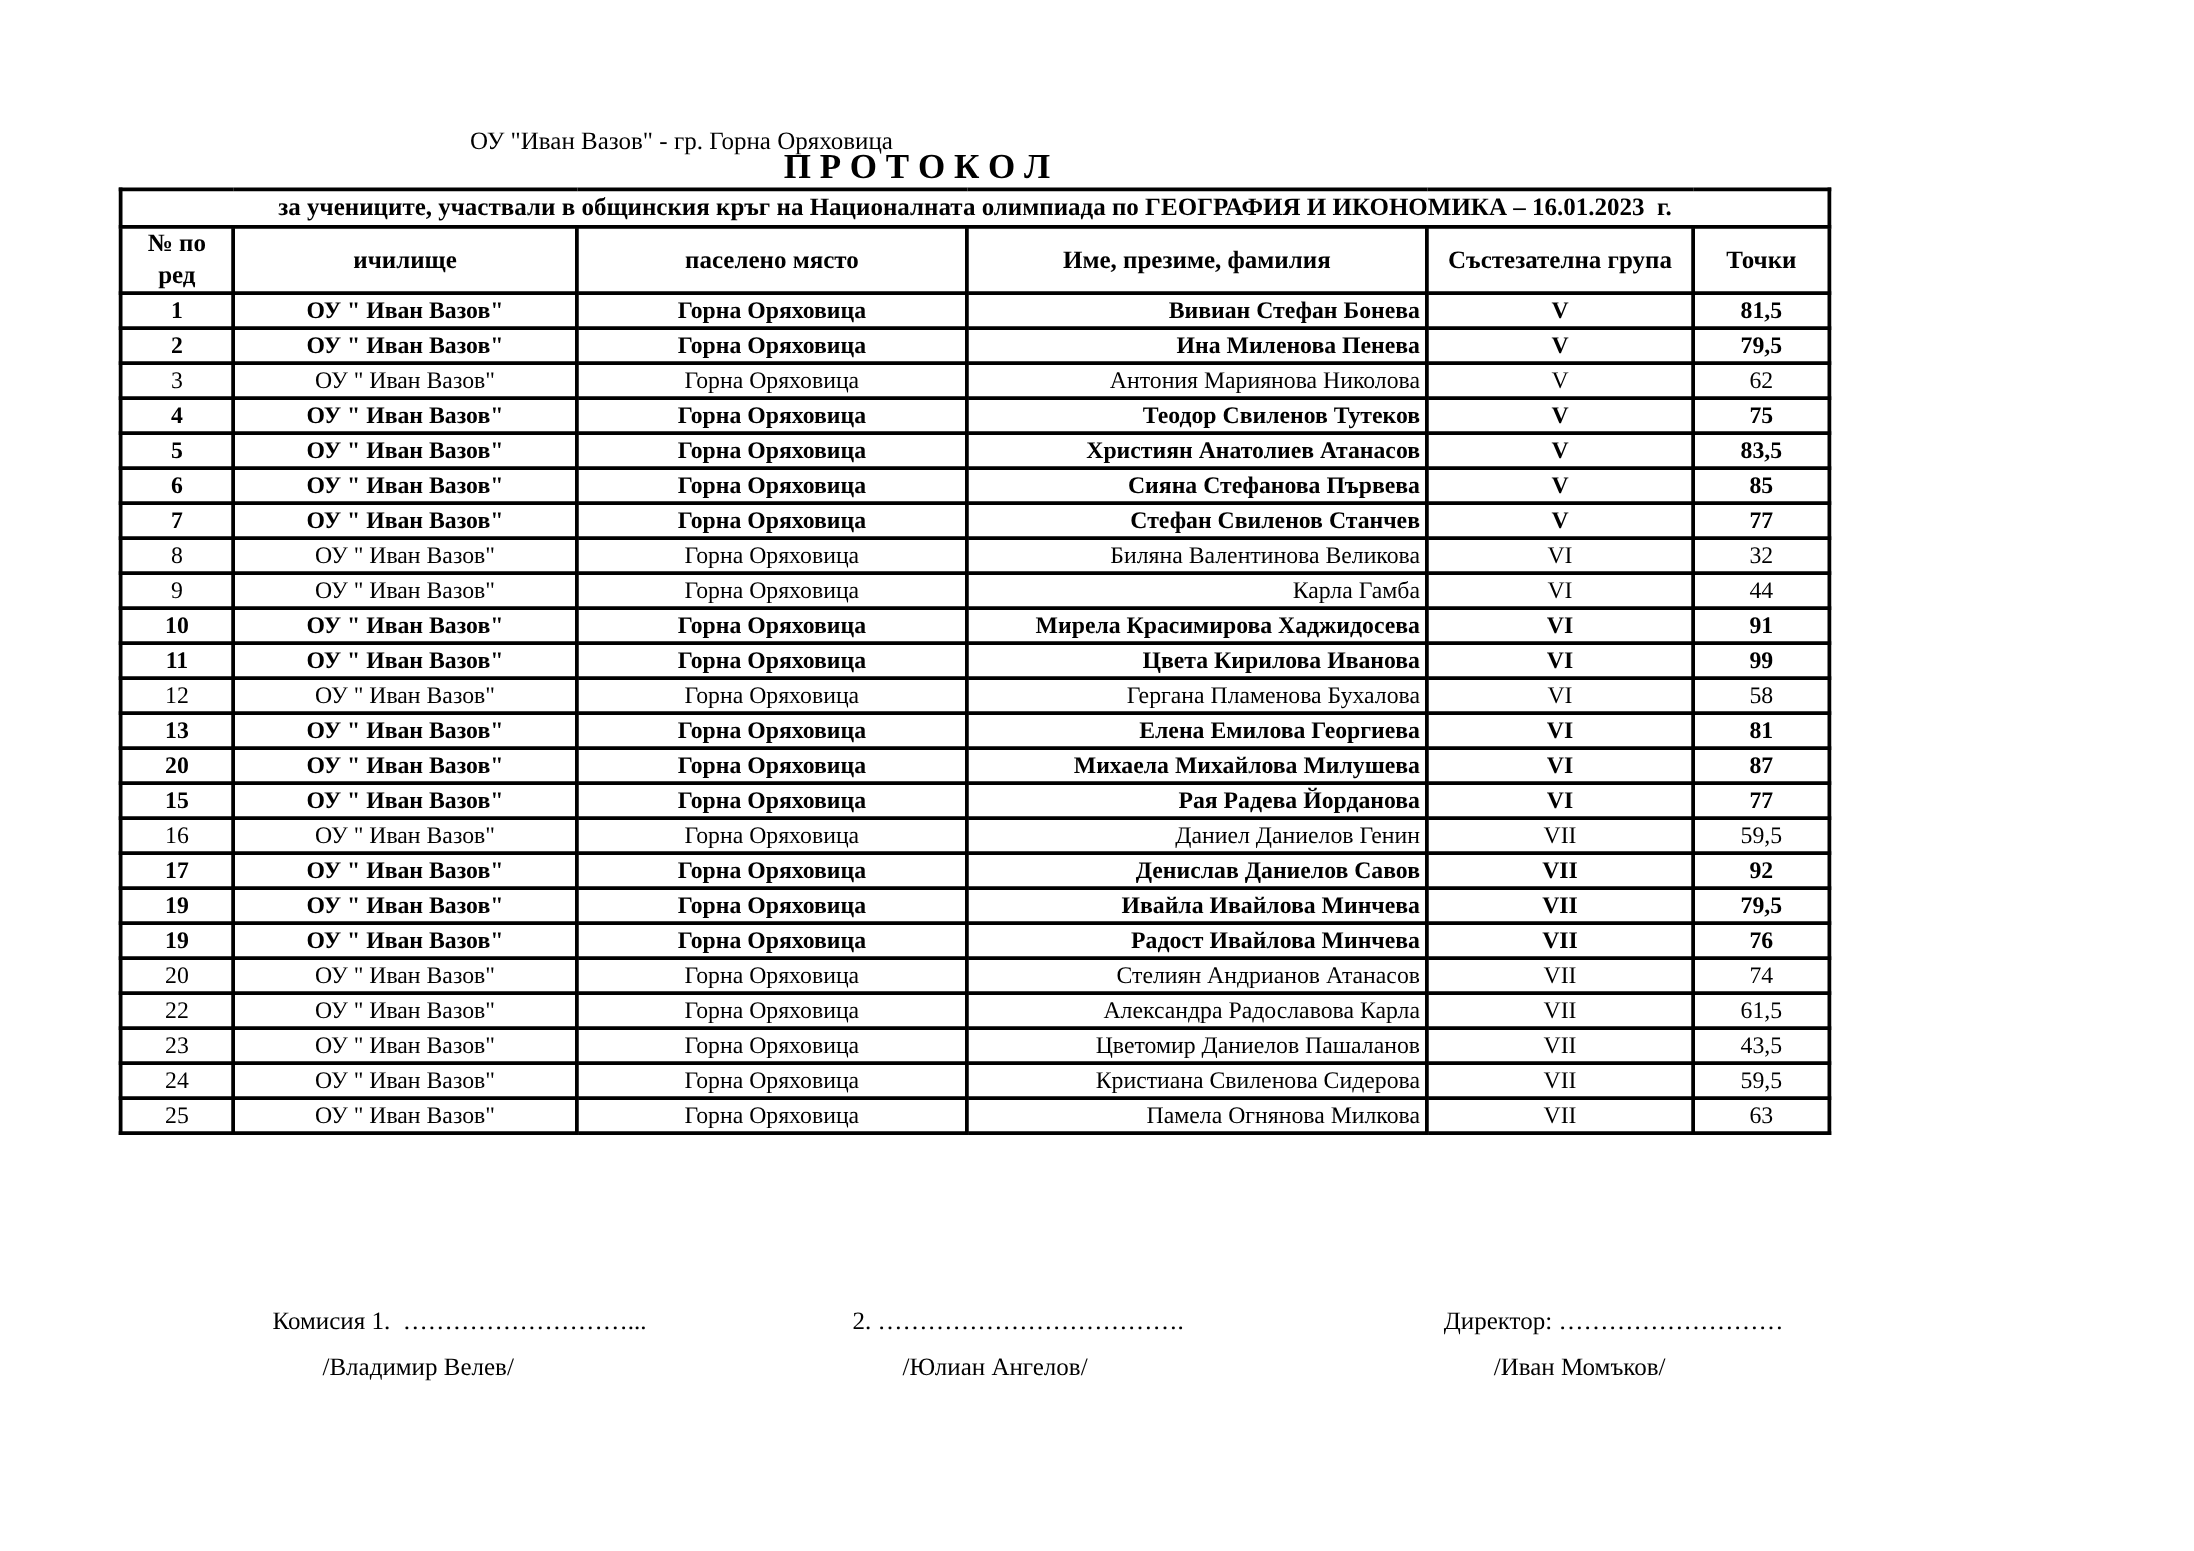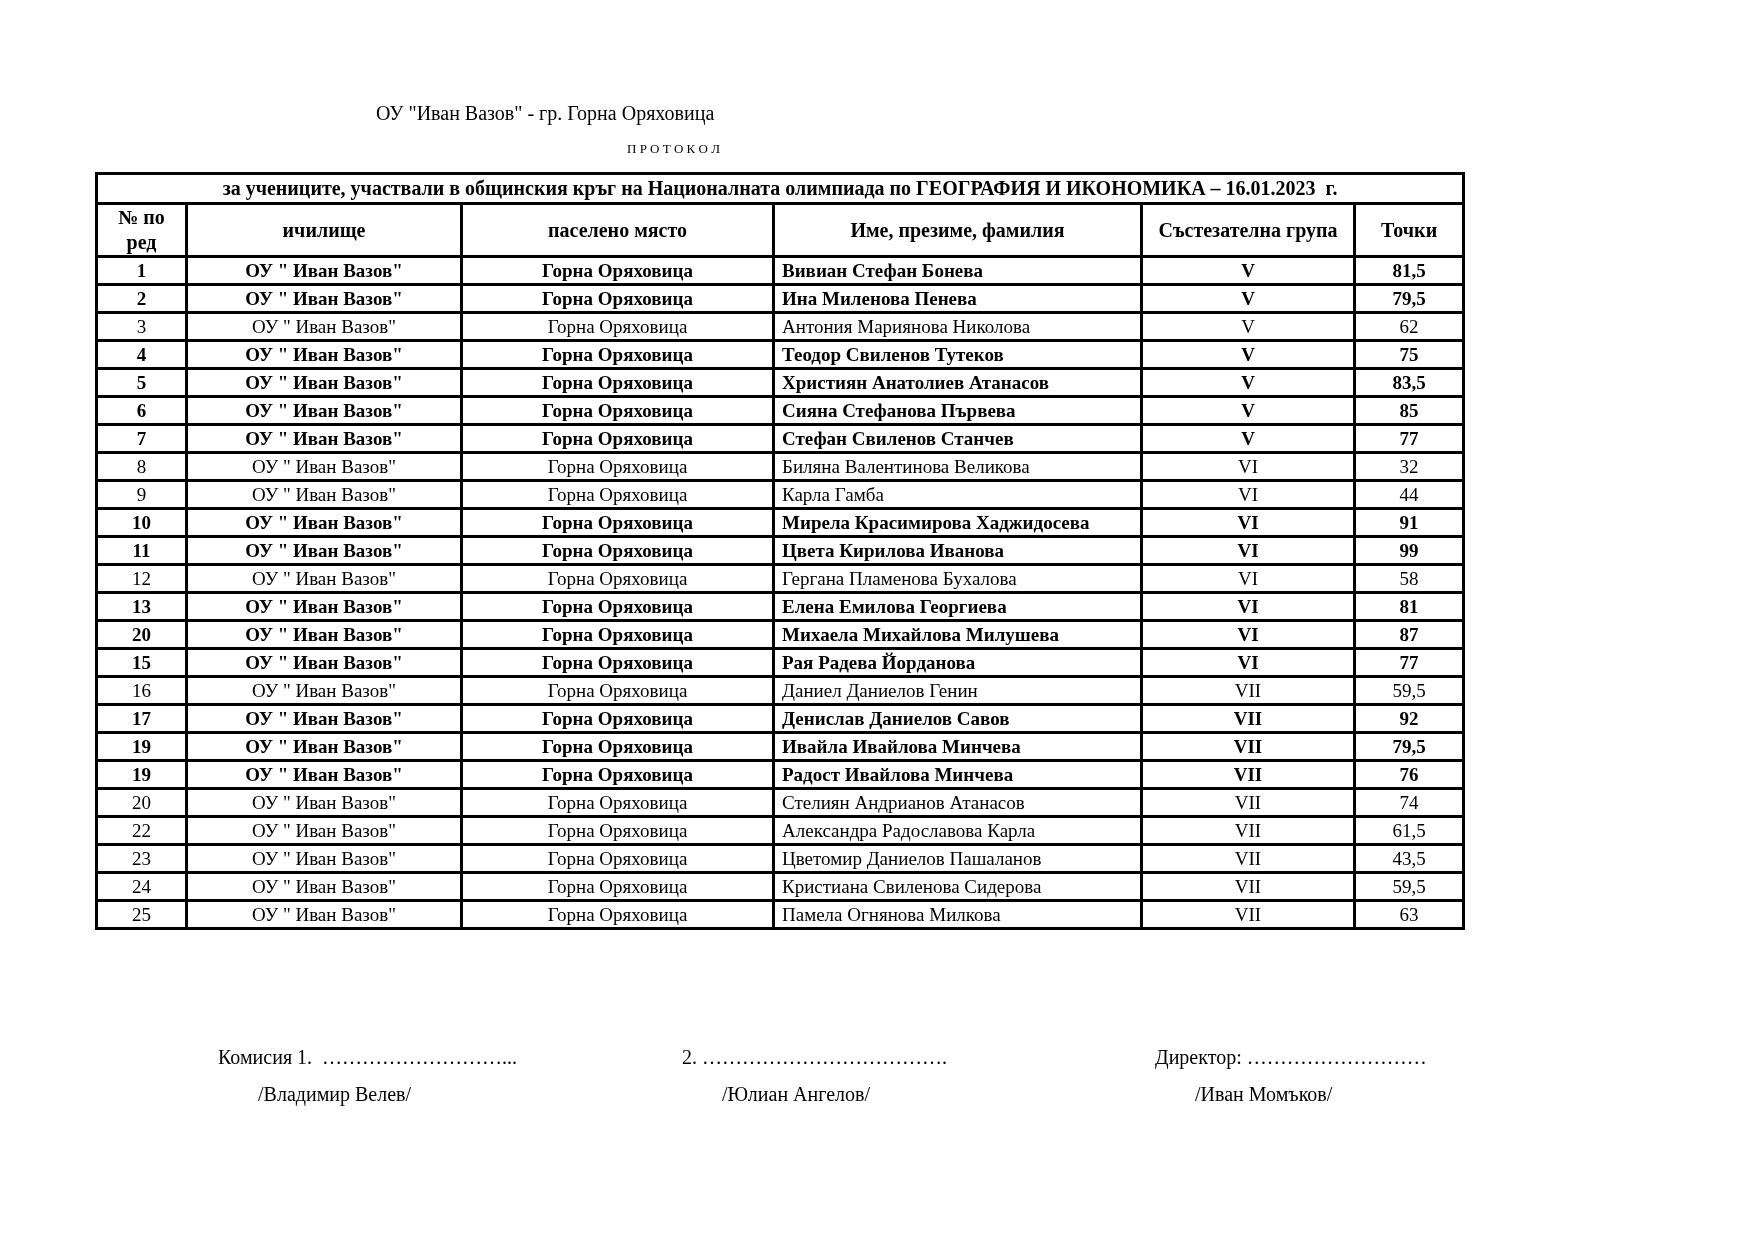--- a/index.html
+++ b/index.html
@@ -17,29 +17,29 @@
   .doc-title {
     position: absolute;
     left: 376px;
     top: 102px;
     font-size: 20px;
     white-space: pre;
   }
   .doc-subtitle {
     position: absolute;
     left: 627px;
-    top: 141px;
-    font-size: 13px;
-    font-weight: normal;
+    top: 118px;
+    font-size: 28px;
+    font-weight: bold;
     white-space: pre;
   }
   table.results {
     position: absolute;
     left: 95px;
-    top: 172px;
+    top: 150px;
     width: 1367px;
     border-collapse: collapse;
     table-layout: fixed;
     padding-left: 31px;
   }
   table.results th, table.results td {
     border: 3px solid #000;
     text-align: center;
     vertical-align: middle;
     padding: 0 4px;
@@ -63,21 +63,21 @@
     height: 28px;
   }
   tbody td {
     font-size: 19px;
     font-weight: normal;
   }
   tbody tr.bold td {
     font-weight: bold;
   }
   tbody td.left {
-    text-align: left;
+    text-align: right;
     padding-left: 7px;
   }
   .footer-label {
     position: absolute;
     font-size: 20px;
     white-space: pre;
   }
   .footer-name {
     position: absolute;
     font-size: 20px;

